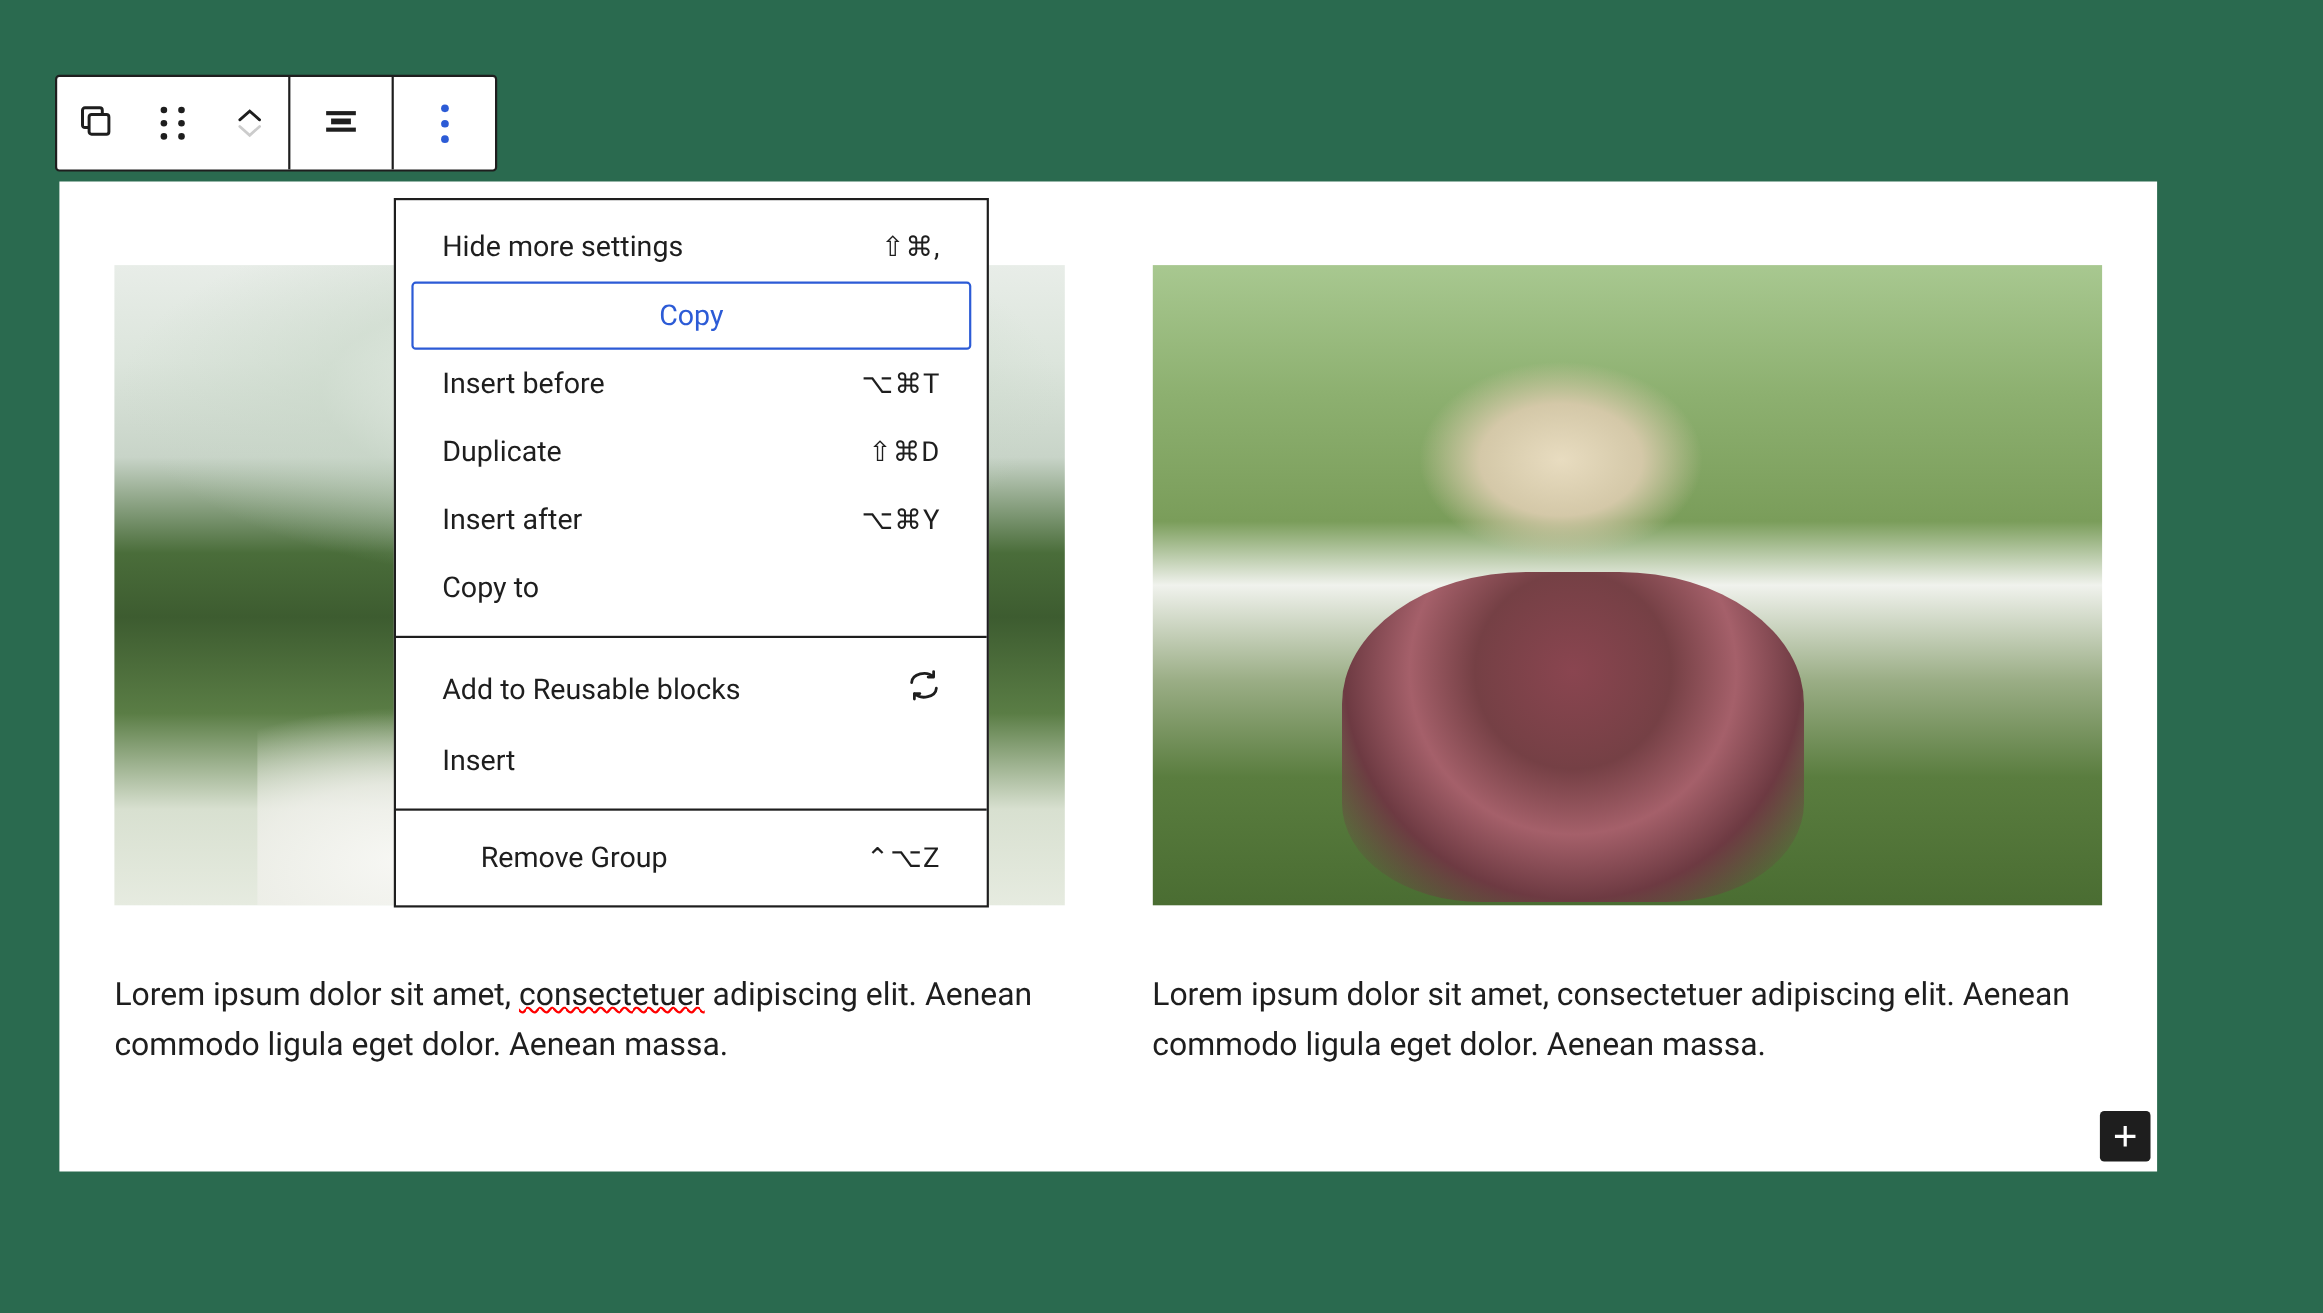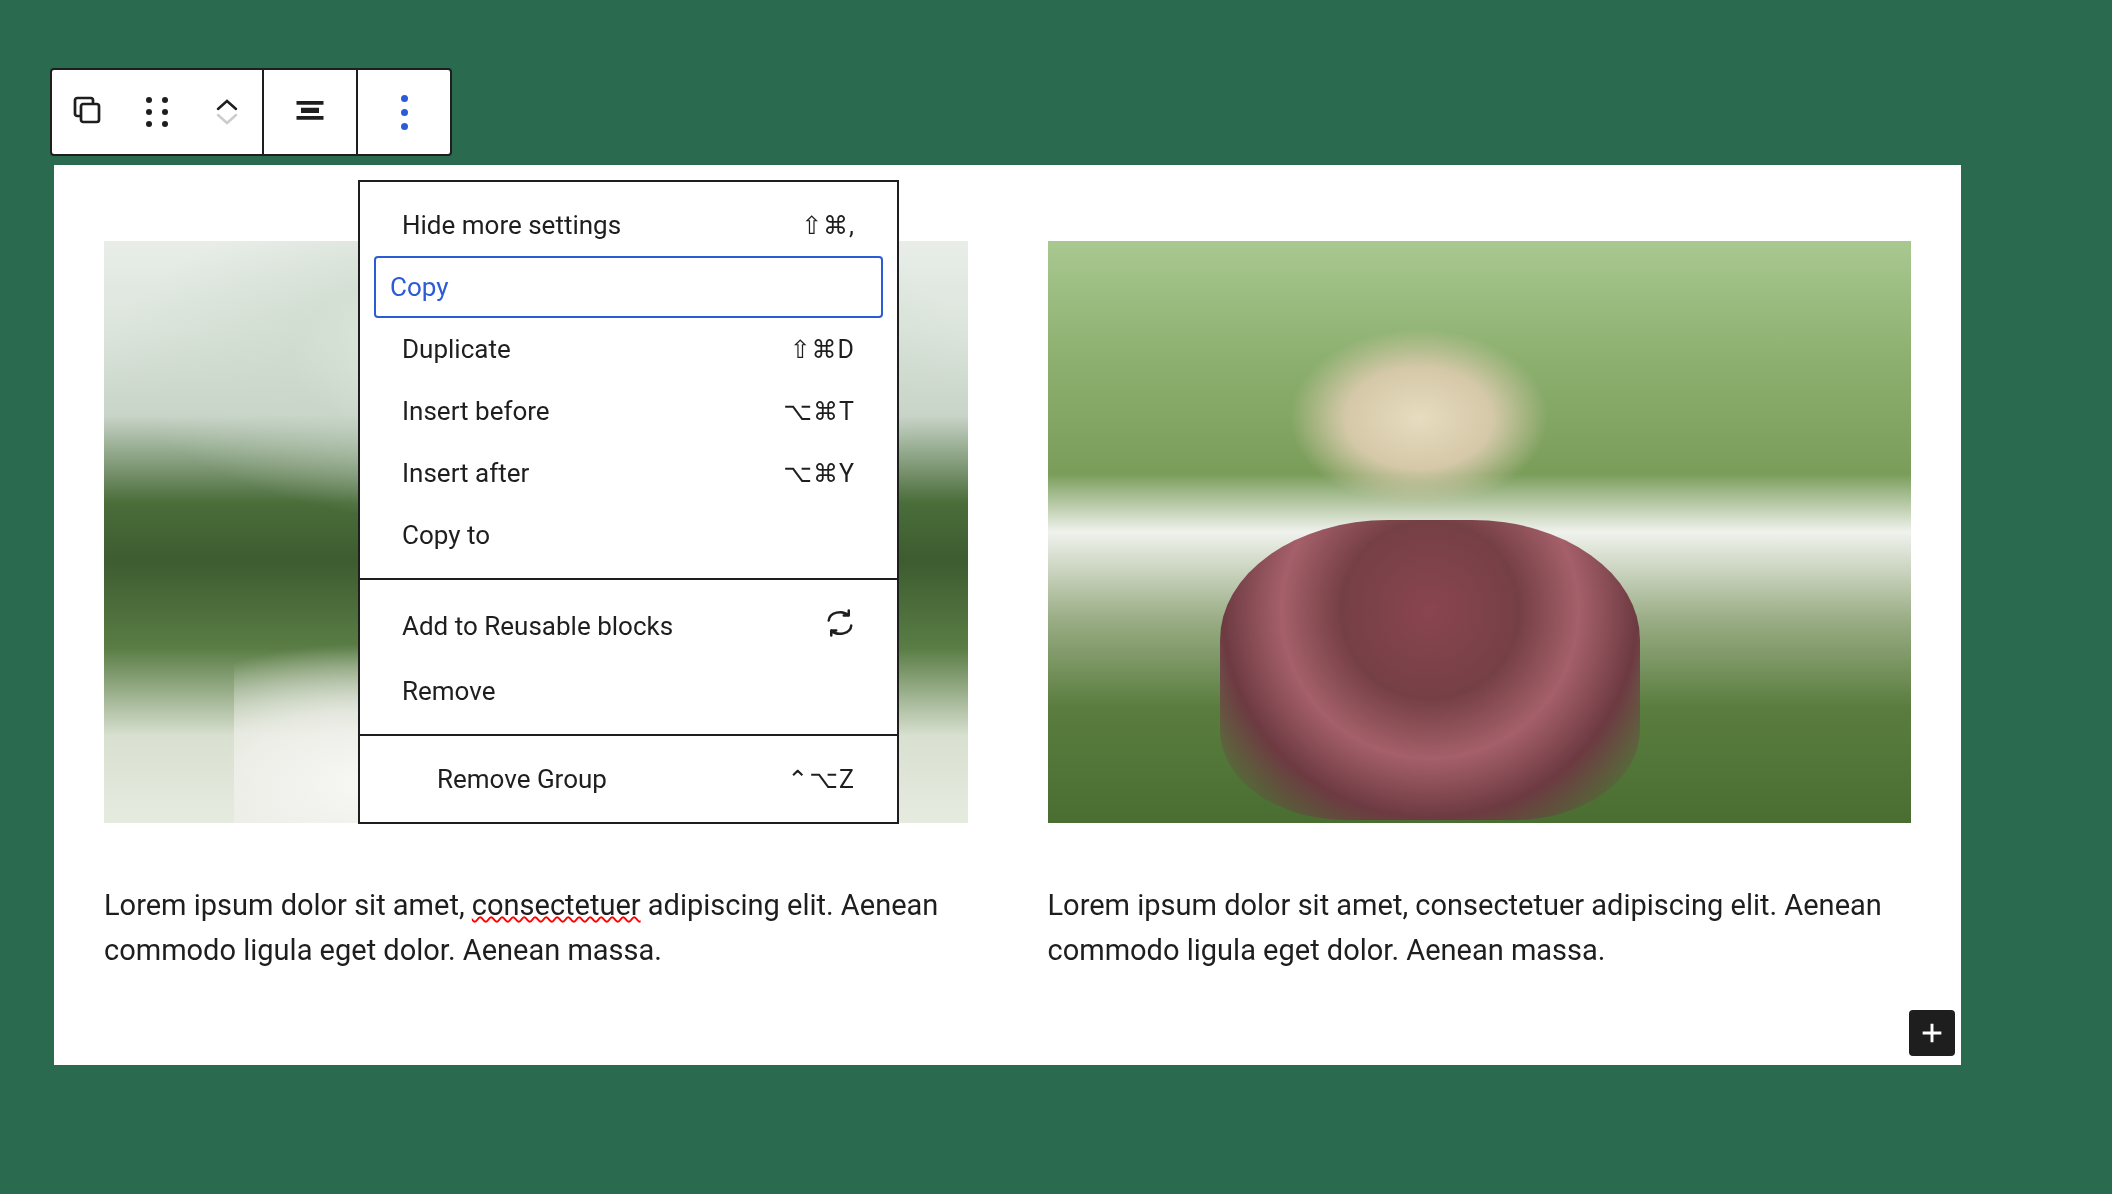--- a/index.html
+++ b/index.html
@@ -191,20 +191,21 @@
       color: #1e1e1e;
       cursor: pointer;
       margin: 0 14px;
       border-radius: 4px;
     }
     .dropdown-item.selected {
       border: 2.5px solid #2c5bd6;
       color: #2c5bd6;
       margin: 0 14px;
       padding: 14px 14px;
+      justify-content: center;
     }
     .dropdown-shortcut {
       font-size: 25px;
       color: #1e1e1e;
       letter-spacing: 1px;
     }
     .dropdown-icon svg {
       width: 30px;
       height: 30px;
     }
@@ -307,47 +308,47 @@
 <div class="dropdown">
   <div class="dropdown-section">
     <div class="dropdown-item">
       <span>Hide more settings</span>
       <span class="dropdown-shortcut">⇧⌘,</span>
     </div>
     <div class="dropdown-item selected">
       <span>Copy</span>
     </div>
     <div class="dropdown-item">
+      <span>Insert before</span>
+      <span class="dropdown-shortcut">⌥⌘T</span>
+    </div>
+    <div class="dropdown-item">
       <span>Duplicate</span>
       <span class="dropdown-shortcut">⇧⌘D</span>
-    </div>
-    <div class="dropdown-item">
-      <span>Insert before</span>
-      <span class="dropdown-shortcut">⌥⌘T</span>
     </div>
     <div class="dropdown-item">
       <span>Insert after</span>
       <span class="dropdown-shortcut">⌥⌘Y</span>
     </div>
     <div class="dropdown-item">
       <span>Copy to</span>
     </div>
   </div>
   <div class="dropdown-section">
     <div class="dropdown-item">
       <span>Add to Reusable blocks</span>
       <span class="dropdown-icon">
         <svg viewBox="0 0 24 24" fill="none" stroke="#1e1e1e" stroke-width="2" stroke-linecap="round">
           <path d="M3 10 A9 7 0 0 1 19 6 M19 6 L19 2 M19 6 L15 6"></path>
           <path d="M21 14 A9 7 0 0 1 5 18 M5 18 L5 22 M5 18 L9 18"></path>
         </svg>
       </span>
     </div>
     <div class="dropdown-item">
-      <span>Remove</span>
+      <span>Insert</span>
     </div>
   </div>
   <div class="dropdown-section">
     <div class="dropdown-item">
       <span>Remove Group</span>
       <span class="dropdown-shortcut">⌃⌥Z</span>
     </div>
   </div>
 </div>
 

